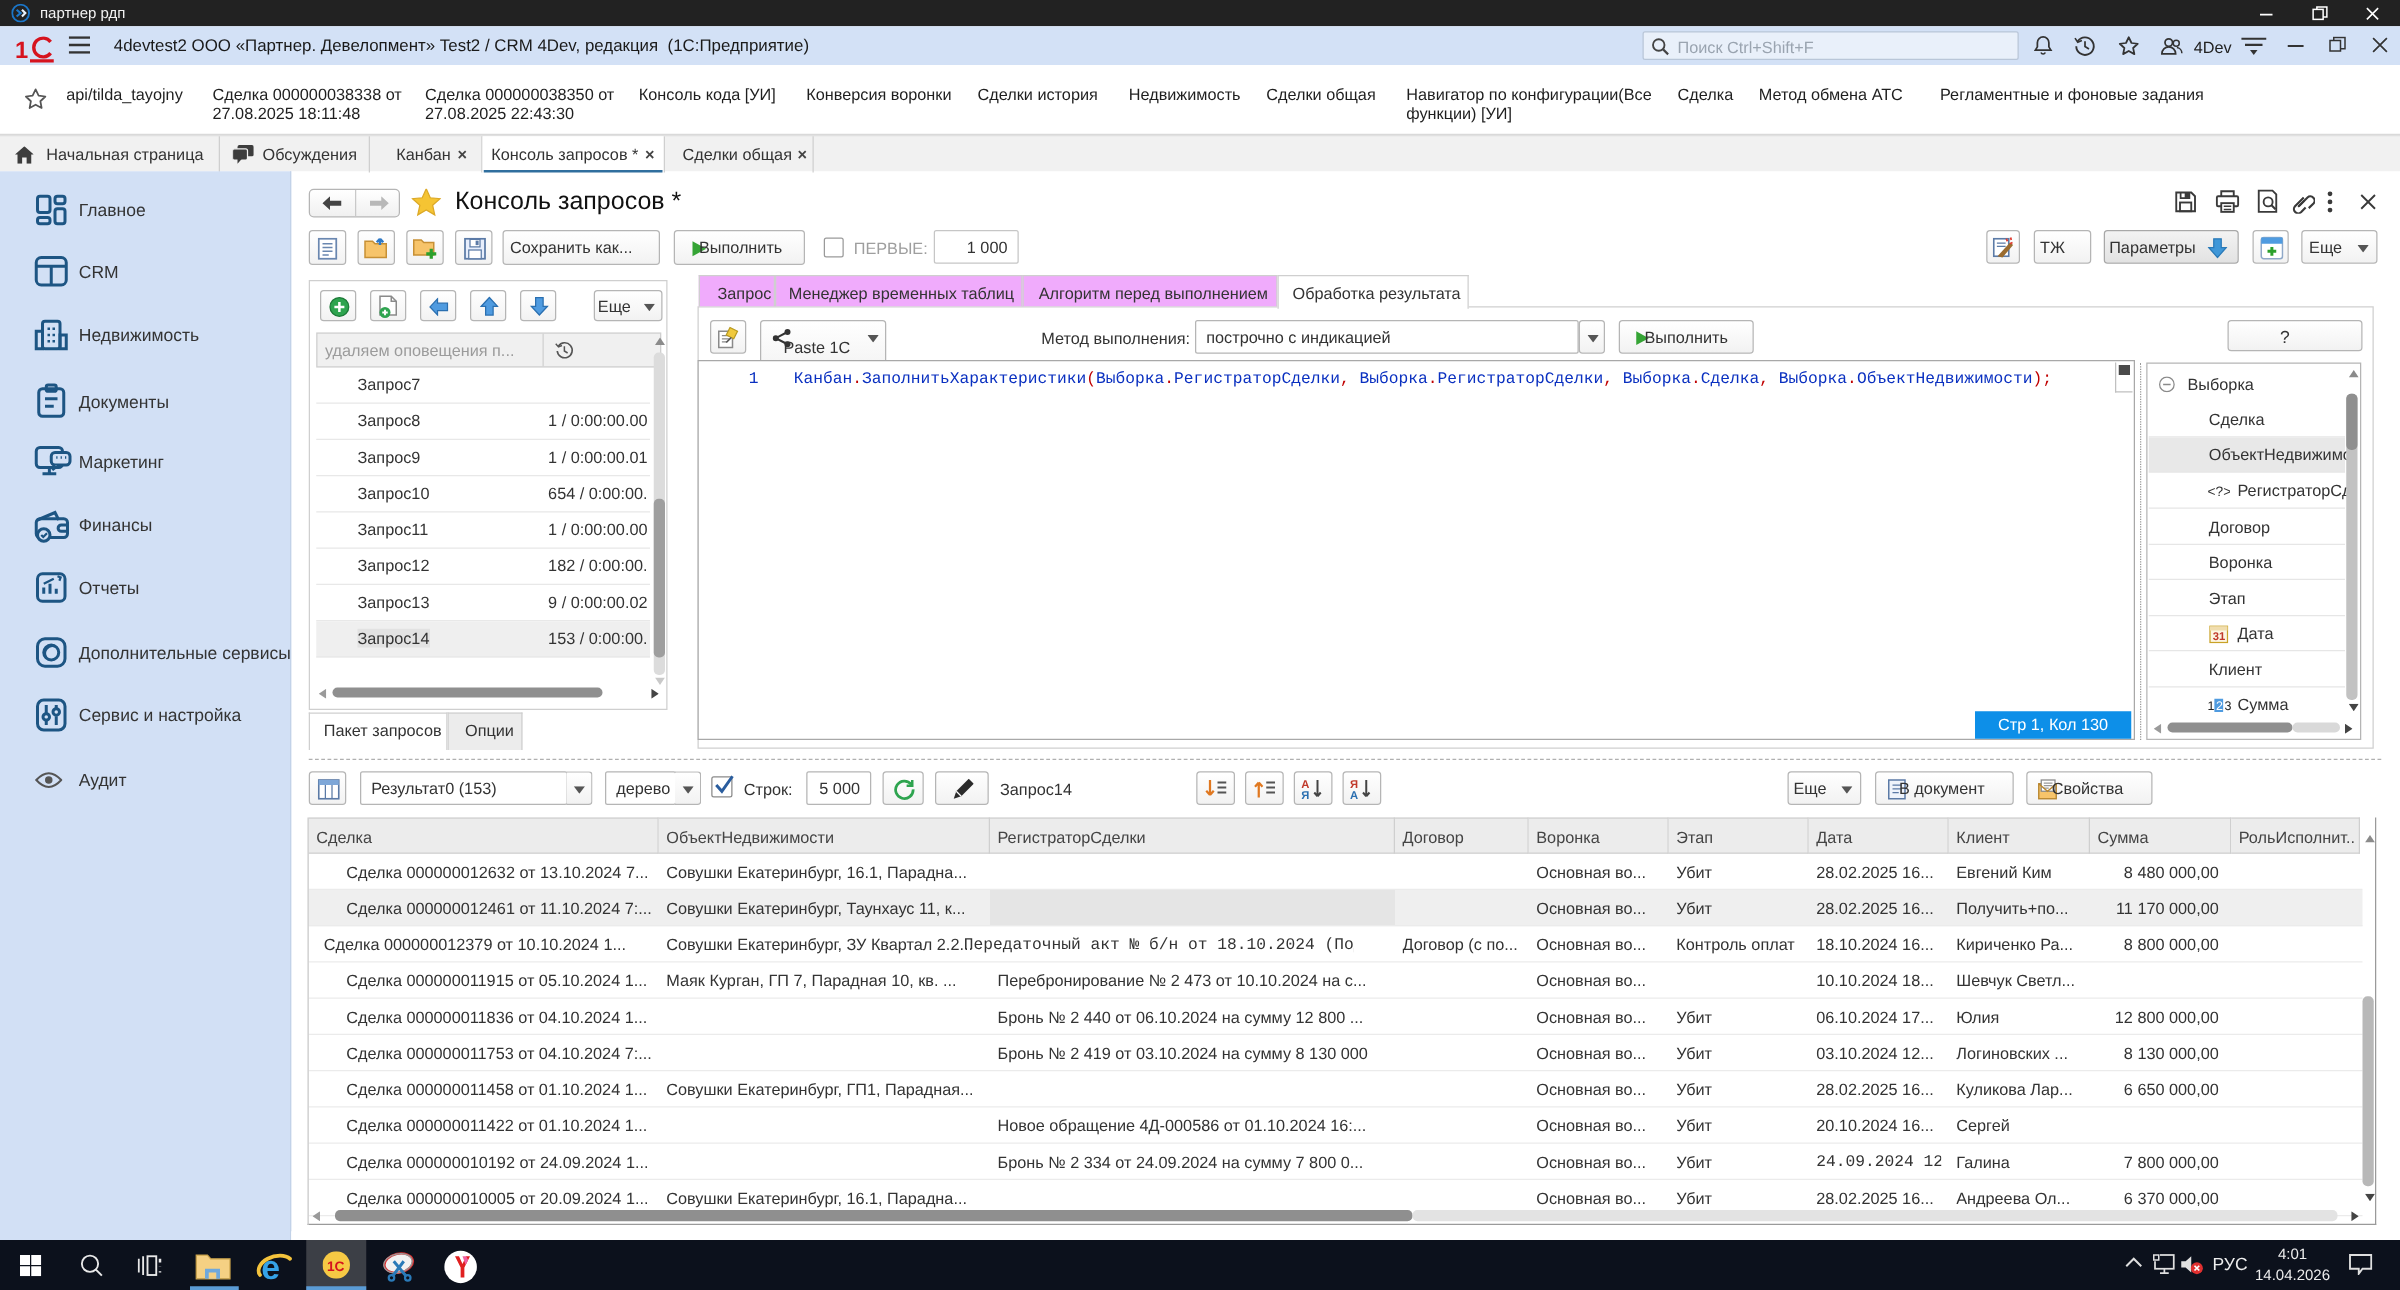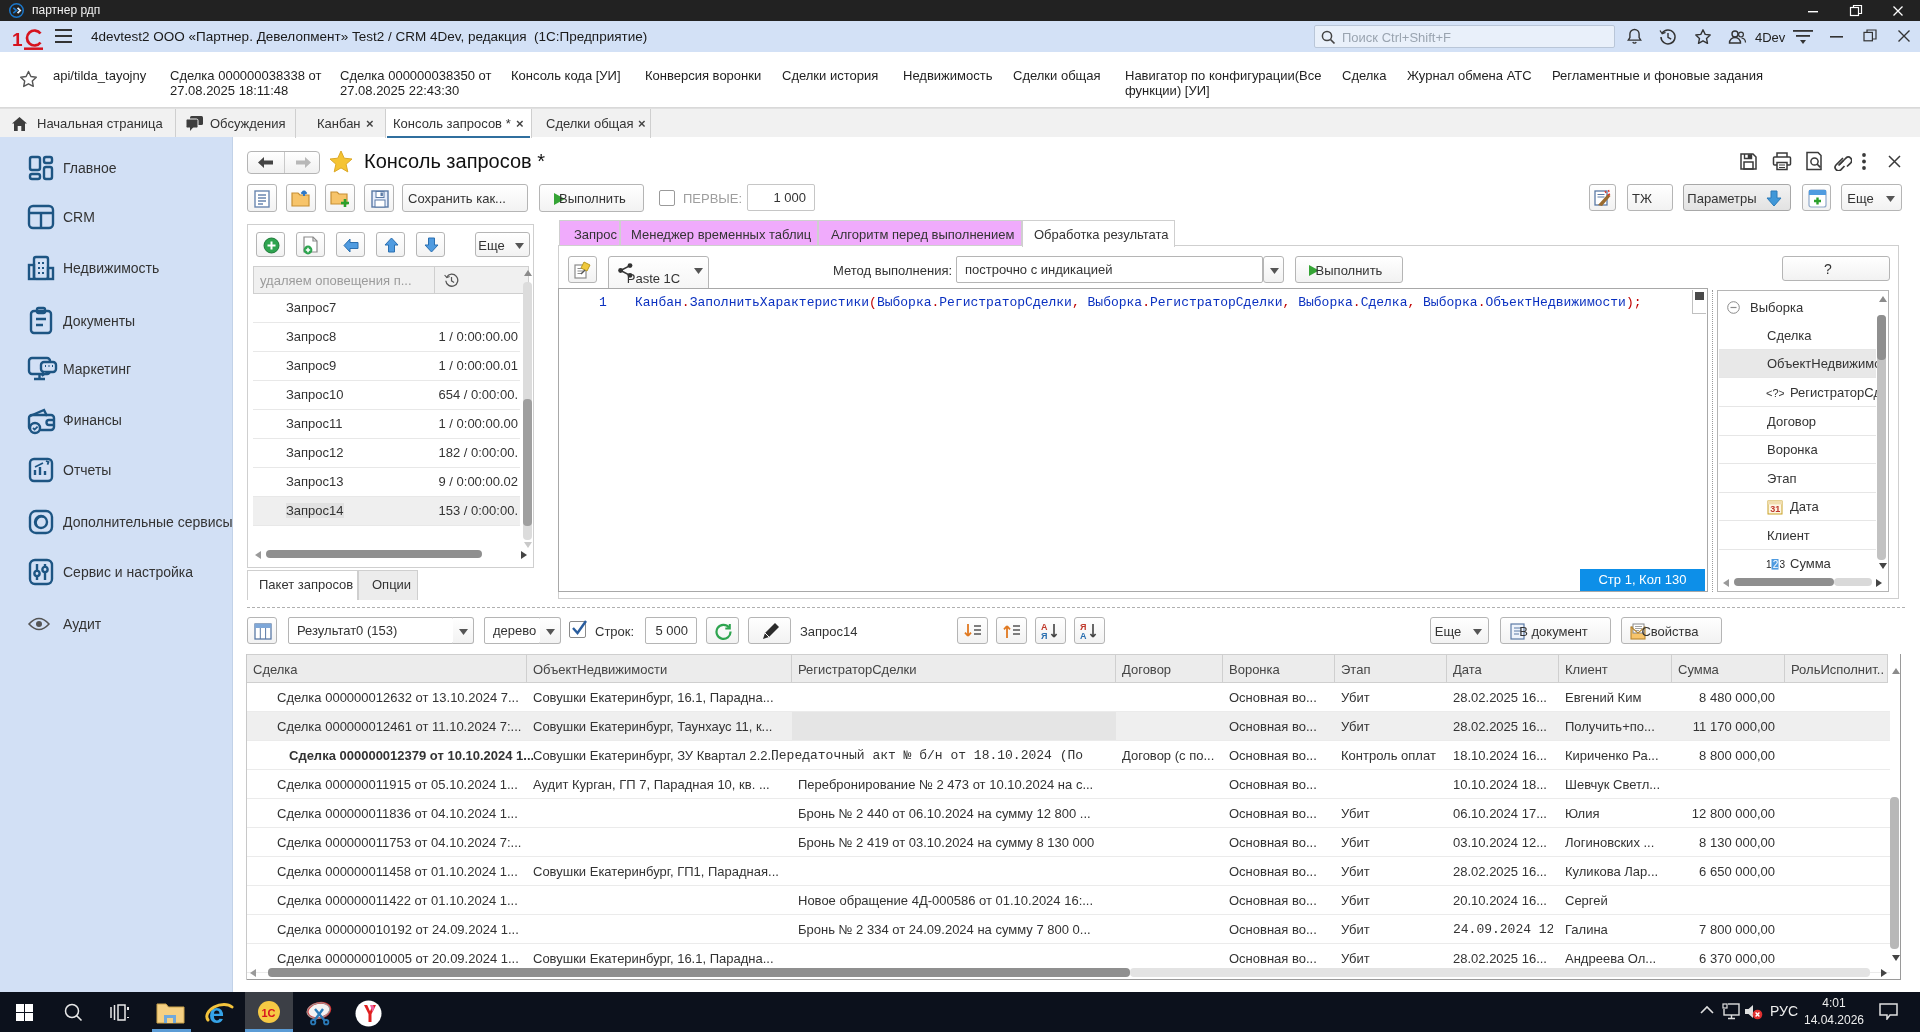--- a/index.html
+++ b/index.html
@@ -143,21 +143,21 @@
   <div class="fav" style="left:53px;">api/tilda_tayojny</div>
   <div class="fav" style="left:170px;">Сделка 000000038338 от<br>27.08.2025 18:11:48</div>
   <div class="fav" style="left:340px;">Сделка 000000038350 от<br>27.08.2025 22:43:30</div>
   <div class="fav" style="left:511px;">Консоль кода [УИ]</div>
   <div class="fav" style="left:645px;">Конверсия воронки</div>
   <div class="fav" style="left:782px;">Сделки история</div>
   <div class="fav" style="left:903px;">Недвижимость</div>
   <div class="fav" style="left:1013px;">Сделки общая</div>
   <div class="fav" style="left:1125px;">Навигатор по конфигурации(Все<br>функции) [УИ]</div>
   <div class="fav" style="left:1342px;">Сделка</div>
-  <div class="fav" style="left:1407px;">Журнал обмена АТС</div>
+  <div class="fav" style="left:1407px;">Метод обмена АТС</div>
   <div class="fav" style="left:1552px;">Регламентные и фоновые задания</div>
 </div>
 
 <div id="tabbar">
   <div class="tab" style="left:0;width:176px;">
     <svg class="abs" style="left:12px;top:8px" width="15" height="14" viewBox="0 0 15 14">
           <path d="M7.5 0 L15 6.5 H13 V14 H9.3 V9 H5.7 V14 H2 V6.5 H0 z" fill="#3d3d3d"></path>
         </svg>
     <span class="lbl" style="left:37px;">Начальная страница</span>
   </div>
@@ -799,33 +799,33 @@
         <div class="abs" style="left:545px;top:0;width:324px;height:28px;background:#e5e5e5;"></div>
 <div class="bc" style="left:30px;width:244px;">Сделка 000000012461 от 11.10.2024 7:...</div>
 <div class="bc" style="left:286px;width:253px;">Совушки Екатеринбург, Таунхаус 11, к...</div>
 <div class="bc" style="left:982px;width:100px;">Основная во...</div>
 <div class="bc" style="left:1094px;width:100px;">Убит</div>
 <div class="bc" style="left:1206px;width:100px;">28.02.2025 16...</div>
 <div class="bc" style="left:1318px;width:101px;">Получить+по...</div>
 <div class="bc" style="left:1431px;width:97px;text-align:right;">11 170 000,00</div>
 </div>
 <div class="brow" style="top:87px;">
-<div class="bc" style="left:42px;width:244px;font-weight:bold;">Сделка 000000012379 от 10.10.2024 1...</div>
+<div class="bc" style="left:12px;width:244px;">Сделка 000000012379 от 10.10.2024 1...</div>
 <div class="bc" style="left:286px;width:253px;">Совушки Екатеринбург, ЗУ Квартал 2.2...</div>
 <div class="bc" style="left:524px;width:312px;font-family:Liberation Mono, monospace;">Передаточный акт № б/н от 18.10.2024 (Подпи...</div>
 <div class="bc" style="left:875px;width:95px;">Договор (с по...</div>
 <div class="bc" style="left:982px;width:100px;">Основная во...</div>
 <div class="bc" style="left:1094px;width:100px;">Контроль оплат</div>
 <div class="bc" style="left:1206px;width:100px;">18.10.2024 16...</div>
 <div class="bc" style="left:1318px;width:101px;">Кириченко Ра...</div>
 <div class="bc" style="left:1431px;width:97px;text-align:right;">8 800 000,00</div>
 </div>
 <div class="brow" style="top:116px;">
 <div class="bc" style="left:30px;width:244px;">Сделка 000000011915 от 05.10.2024 1...</div>
-<div class="bc" style="left:286px;width:253px;">Аудит Курган, ГП 7, Парадная 10, кв. ...</div>
+<div class="bc" style="left:286px;width:253px;">Маяк Курган, ГП 7, Парадная 10, кв. ...</div>
 <div class="bc" style="left:551px;width:312px;">Перебронирование № 2 473 от 10.10.2024 на с...</div>
 <div class="bc" style="left:982px;width:100px;">Основная во...</div>
 <div class="bc" style="left:1206px;width:100px;">10.10.2024 18...</div>
 <div class="bc" style="left:1318px;width:101px;">Шевчук Светл...</div>
 </div>
 <div class="brow" style="top:145px;">
 <div class="bc" style="left:30px;width:244px;">Сделка 000000011836 от 04.10.2024 1...</div>
 <div class="bc" style="left:551px;width:312px;">Бронь № 2 440 от 06.10.2024 на сумму 12 800 ...</div>
 <div class="bc" style="left:982px;width:100px;">Основная во...</div>
 <div class="bc" style="left:1094px;width:100px;">Убит</div>

